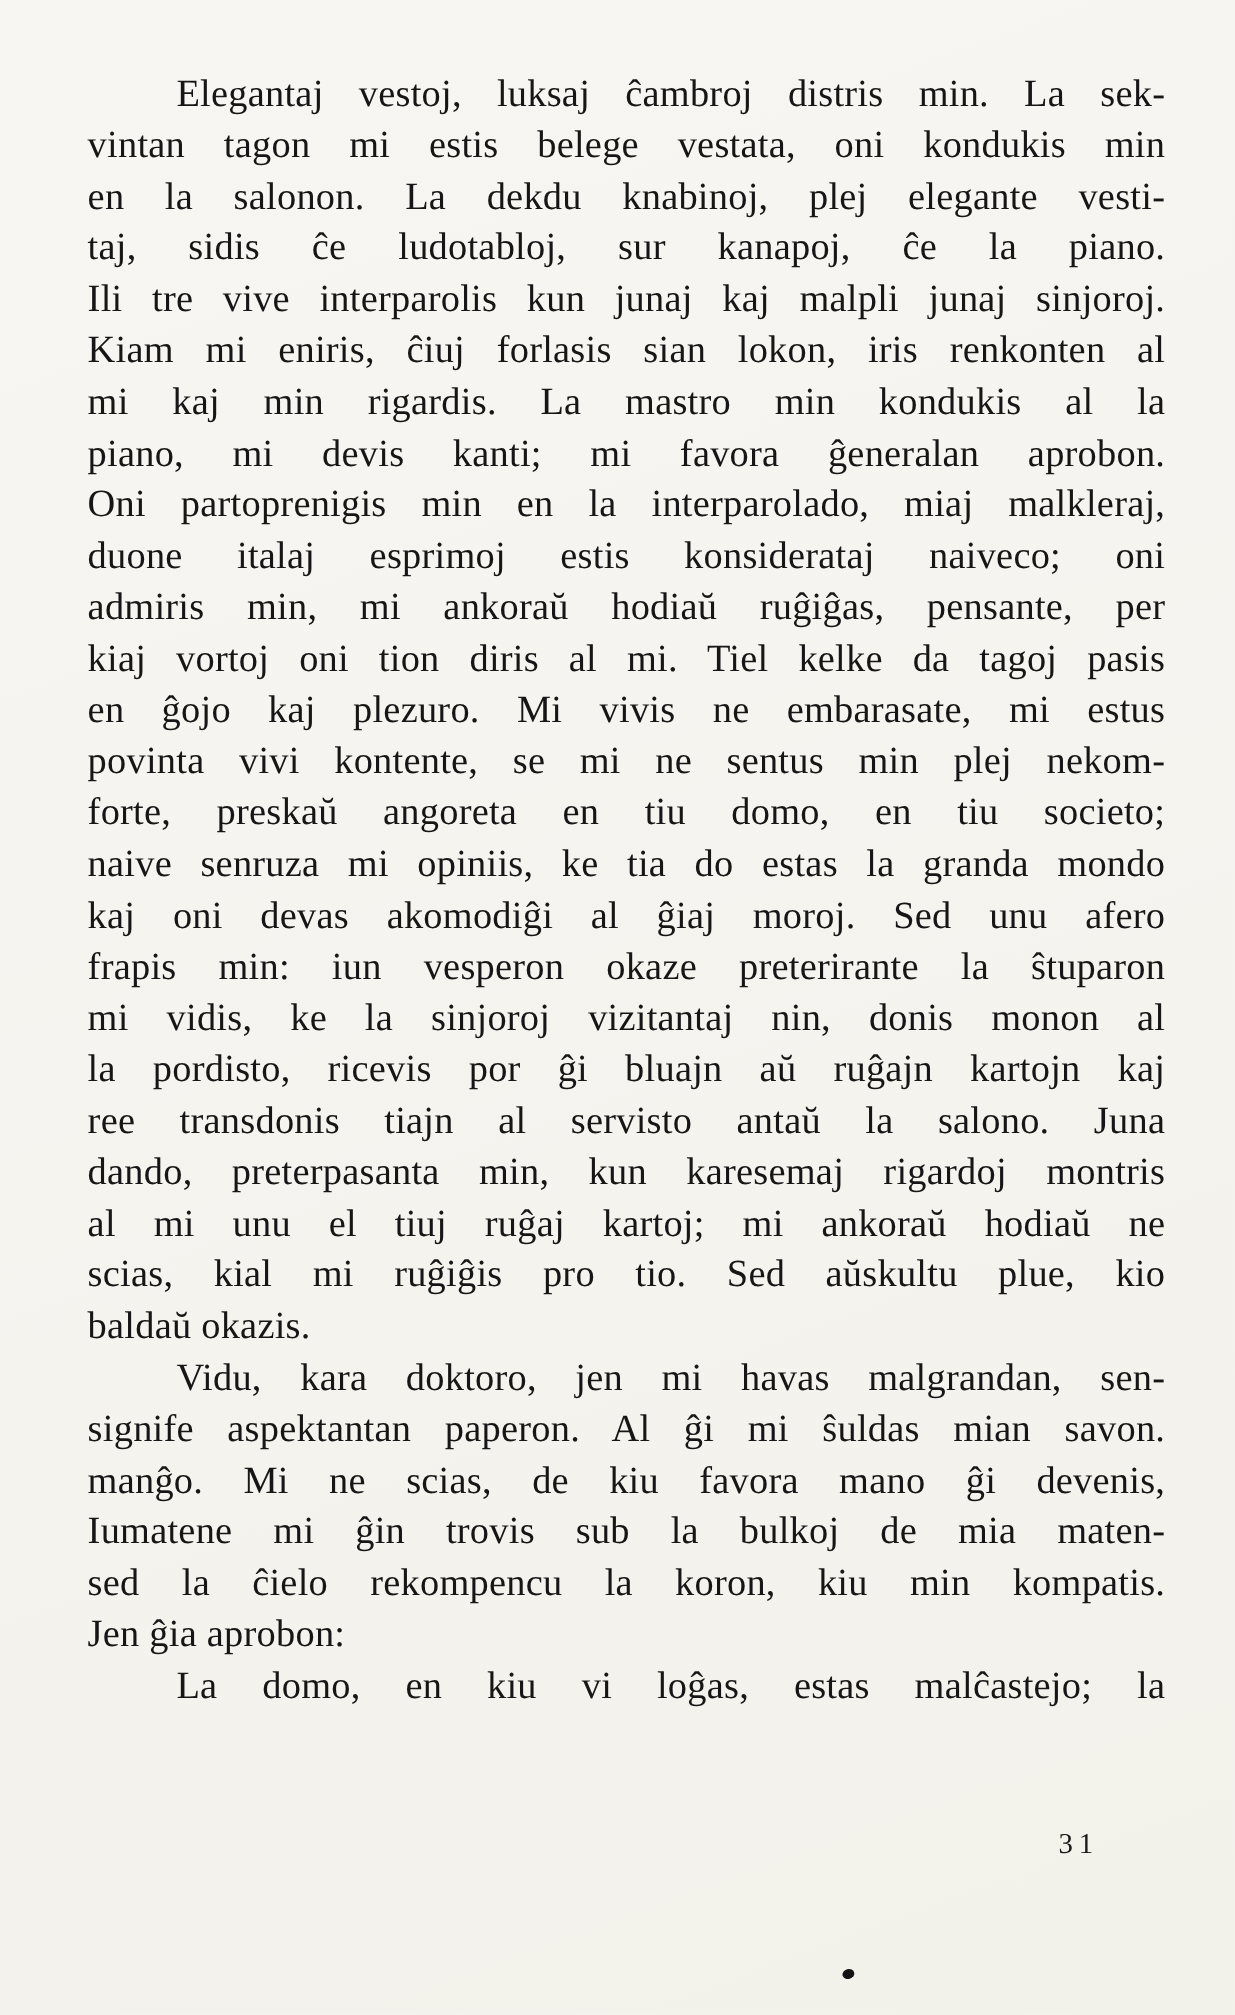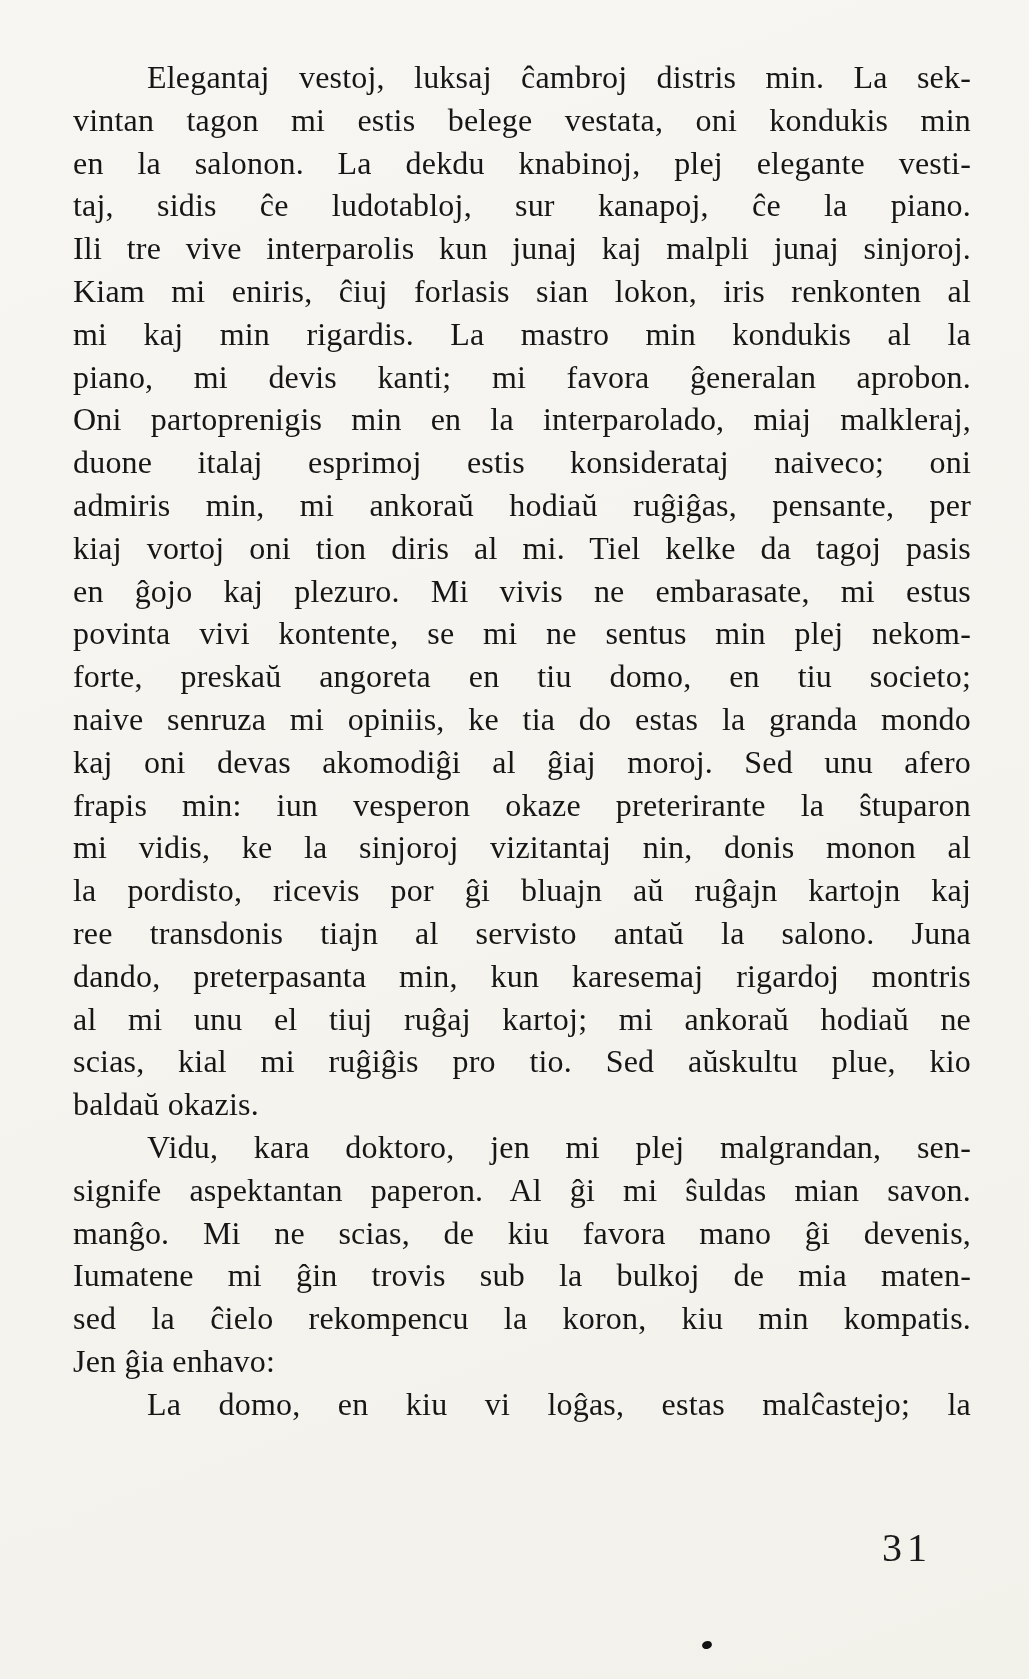--- a/index.html
+++ b/index.html
@@ -37,21 +37,21 @@
   .line.indent {
     text-indent: 74px;
   }
   .line.para-end {
     text-align-last: left;
   }
   .page-number {
     position: absolute;
     left: 882px;
     top: 1524px;
-    font-size: 40px;
+    font-size: 24px;
     letter-spacing: 5px;
     color: #1a1a1a;
   }
   .ink-dot {
     position: absolute;
     left: 702px;
     top: 1641px;
     width: 10px;
     height: 8px;
     background: #121212;
@@ -82,23 +82,23 @@
       <div class="line">naive senruza mi opiniis, ke tia do estas la granda mondo</div>
       <div class="line">kaj oni devas akomodiĝi al ĝiaj moroj. Sed unu afero</div>
       <div class="line">frapis min: iun vesperon okaze preterirante la ŝtuparon</div>
       <div class="line">mi vidis, ke la sinjoroj vizitantaj nin, donis monon al</div>
       <div class="line">la pordisto, ricevis por ĝi bluajn aŭ ruĝajn kartojn kaj</div>
       <div class="line">ree transdonis tiajn al servisto antaŭ la salono. Juna</div>
       <div class="line">dando, preterpasanta min, kun karesemaj rigardoj montris</div>
       <div class="line">al mi unu el tiuj ruĝaj kartoj; mi ankoraŭ hodiaŭ ne</div>
       <div class="line">scias, kial mi ruĝiĝis pro tio. Sed aŭskultu plue, kio</div>
       <div class="line para-end">baldaŭ okazis.</div>
-      <div class="line indent">Vidu, kara doktoro, jen mi plej malgrandan, sen-</div>
+      <div class="line indent">Vidu, kara doktoro, jen mi havas malgrandan, sen-</div>
       <div class="line">signife aspektantan paperon. Al ĝi mi ŝuldas mian savon.</div>
       <div class="line">manĝo. Mi ne scias, de kiu favora mano ĝi devenis,</div>
       <div class="line">Iumatene mi ĝin trovis sub la bulkoj de mia maten-</div>
       <div class="line">sed la ĉielo rekompencu la koron, kiu min kompatis.</div>
-      <div class="line para-end">Jen ĝia enhavo:</div>
+      <div class="line para-end">Jen ĝia aprobon:</div>
       <div class="line indent">La domo, en kiu vi loĝas, estas malĉastejo; la</div>
     </div>
   <div class="page-number">31</div>
   <div class="ink-dot"></div>
 </div>
 
 </body></html>

